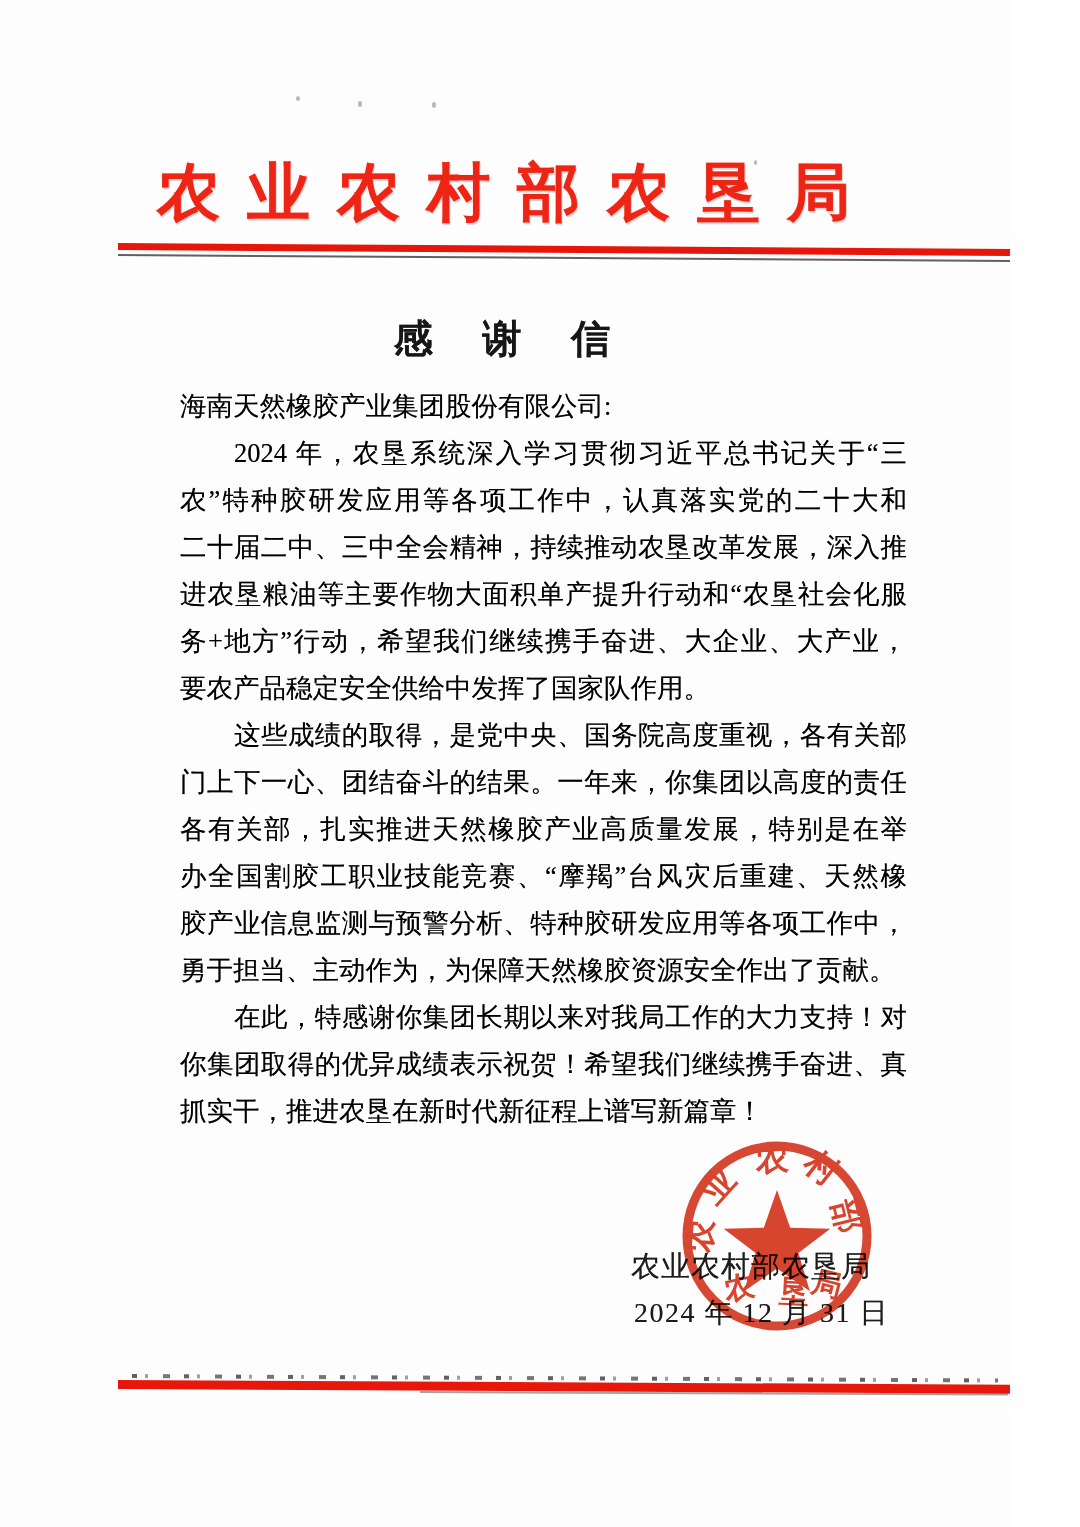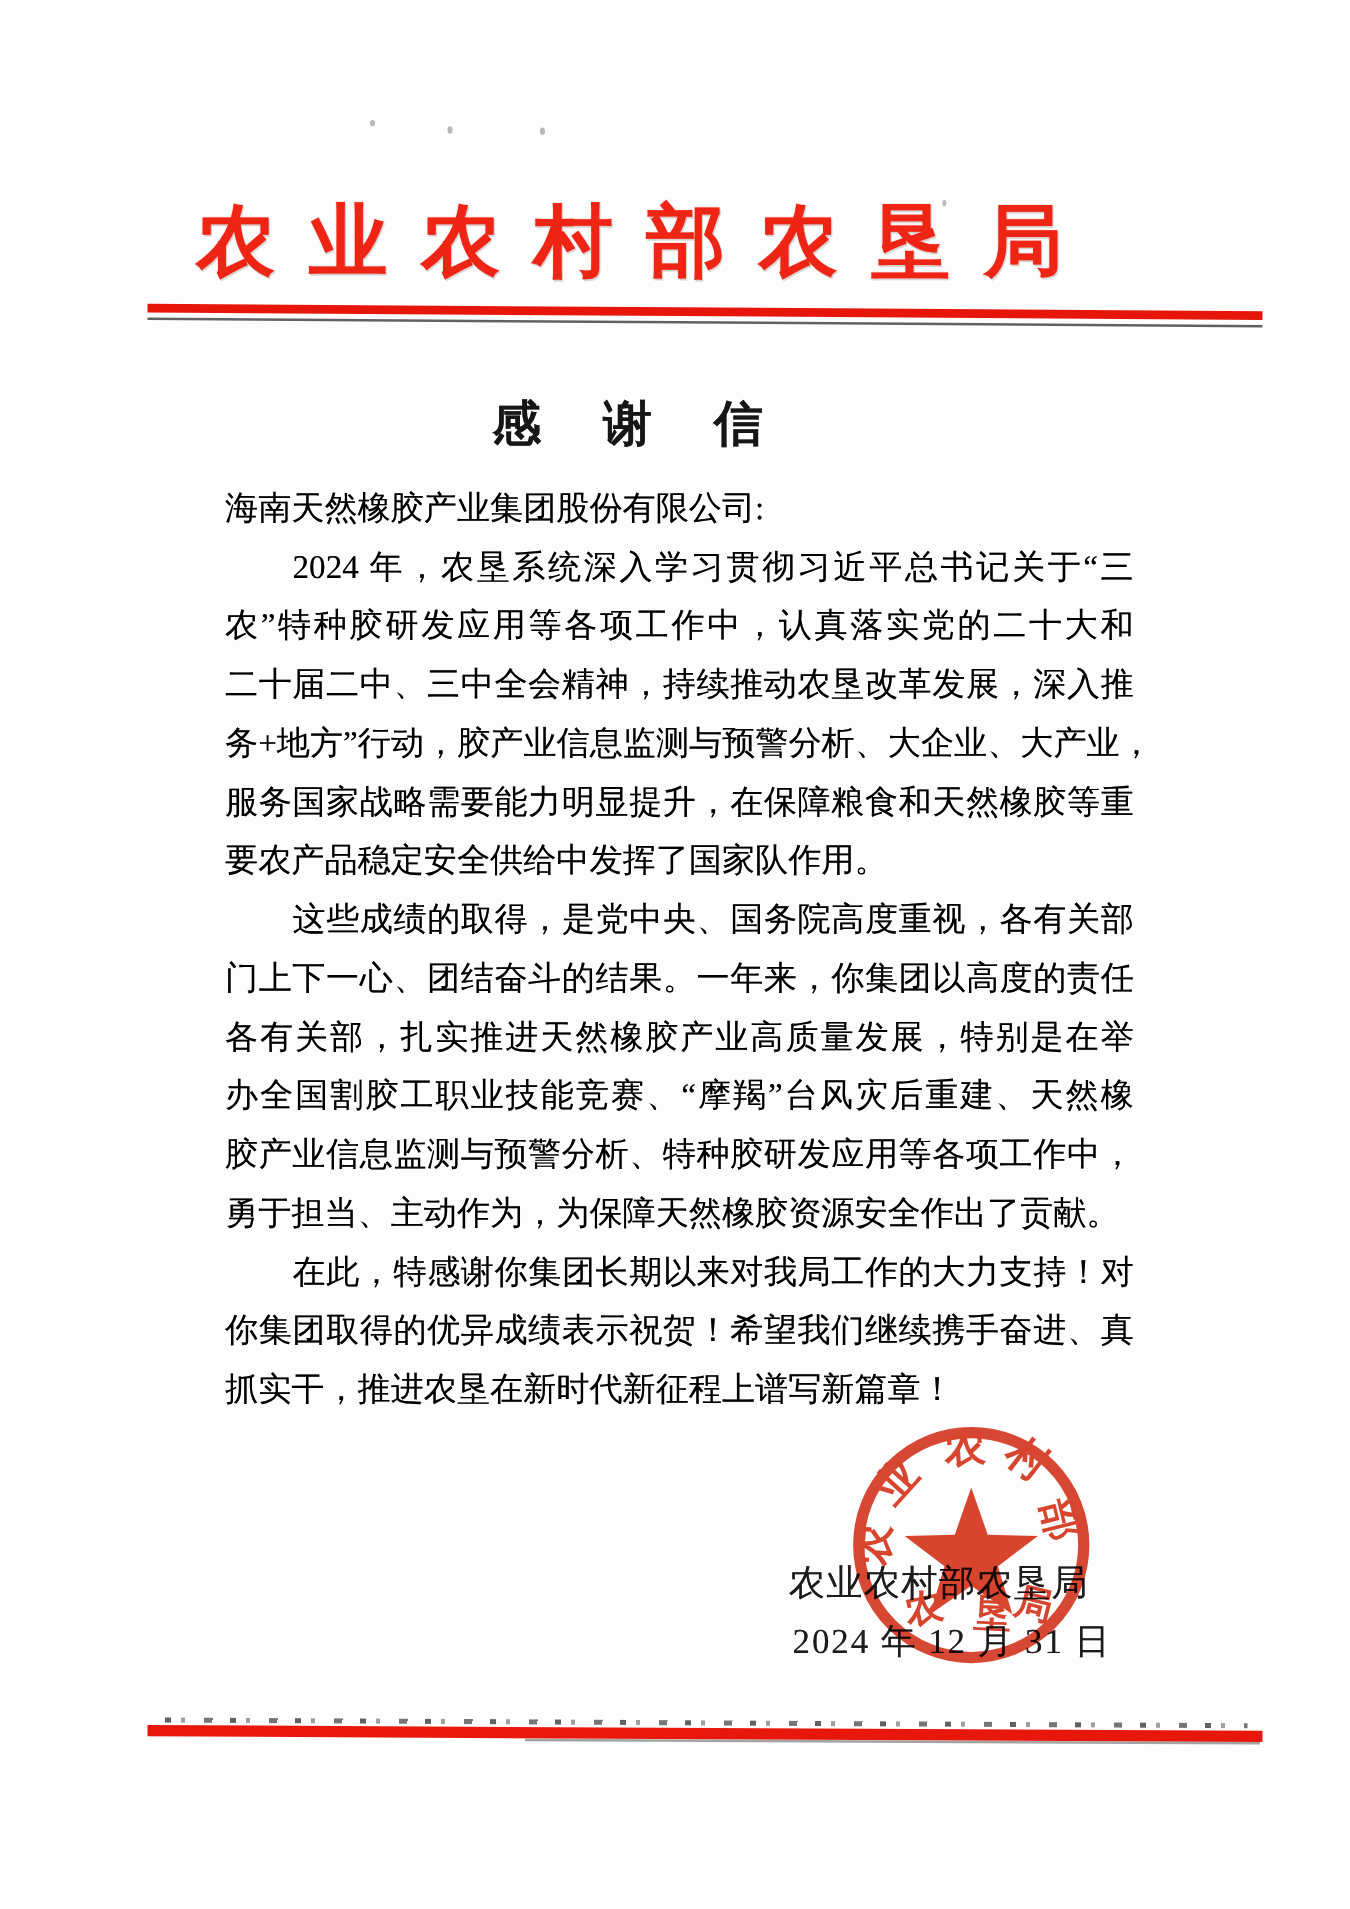--- a/index.html
+++ b/index.html
@@ -105,22 +105,22 @@
   <div class="rule rule-dark"></div>
 
   <div class="doc-title">感 谢 信</div>
 
   <div class="body-block">
     <div class="line end">海南天然橡胶产业集团股份有限公司:</div>
     <div>
         <div class="line indent">2024 年，农垦系统深入学习贯彻习近平总书记关于“三</div>
         <div class="line">农”特种胶研发应用等各项工作中，认真落实党的二十大和</div>
         <div class="line">二十届二中、三中全会精神，持续推动农垦改革发展，深入推</div>
-        <div class="line">务+地方”行动，胶产业信息监测与预警分析、大企业、大产业，</div>
-        <div class="line">服务国家战略需要能力明显提升，在保障粮食和天然橡胶等重</div>
+        <div class="line">进农垦粮油等主要作物大面积单产提升行动和“农垦社会化服</div>
+        <div class="line">务+地方”行动，希望我们继续携手奋进、大企业、大产业，</div>
         <div class="line end">要农产品稳定安全供给中发挥了国家队作用。</div>
         <div class="line indent">这些成绩的取得，是党中央、国务院高度重视，各有关部</div>
         <div class="line">门上下一心、团结奋斗的结果。一年来，你集团以高度的责任</div>
         <div class="line">各有关部，扎实推进天然橡胶产业高质量发展，特别是在举</div>
         <div class="line">办全国割胶工职业技能竞赛、“摩羯”台风灾后重建、天然橡</div>
         <div class="line">胶产业信息监测与预警分析、特种胶研发应用等各项工作中，</div>
         <div class="line end">勇于担当、主动作为，为保障天然橡胶资源安全作出了贡献。</div>
         <div class="line indent">在此，特感谢你集团长期以来对我局工作的大力支持！对</div>
         <div class="line">你集团取得的优异成绩表示祝贺！希望我们继续携手奋进、真</div>
         <div class="line end">抓实干，推进农垦在新时代新征程上谱写新篇章！</div>

